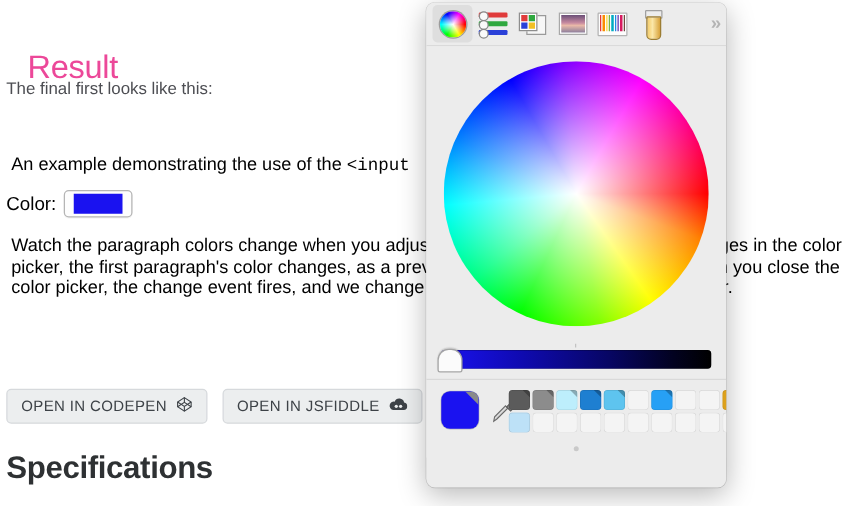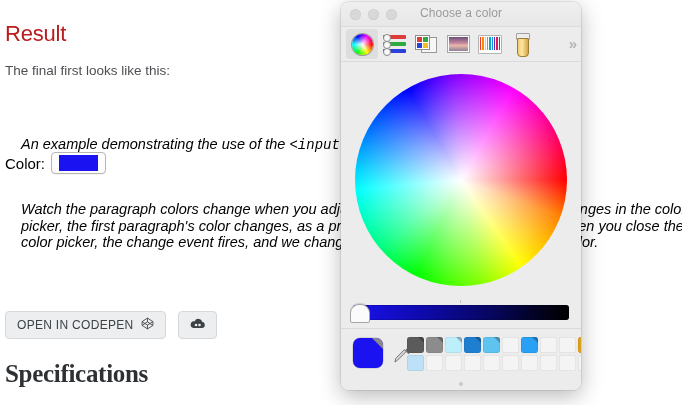--- a/index.html
+++ b/index.html
@@ -21,25 +21,25 @@
     left: 0; top: 0;
     width: 682px; height: 405px;
     padding: 0;
     box-sizing: border-box;
   }
 
   .page-title {
     position: absolute;
     left: 5px;
     top: 22px;
-    font-size: 22px;
+    font-size: 26px;
     font-weight: 400;
-    color: #b91c1c;
+    color: #ec4899;
     letter-spacing: -0.2px;
-    margin: 0;
+    margin: 17px;
     line-height: 1.1;
   }
 
   .intro-line {
     position: absolute;
     left: 5px;
     top: 63px;
     font-size: 13.5px;
     color: #4d4e53;
     margin: 0;
@@ -52,27 +52,26 @@
     top: 100px;
     width: 682px;
     height: 190px;
     background: #ffffff;
     overflow: hidden;
   }
 
   .demo-p {
     position: absolute;
     left: 5px;
-    margin: 16px;
+    margin: 4px;
     font-size: 14.5px;
     color: #000000;
     line-height: 16.5px;
     font-family: "Liberation Sans", sans-serif;
     white-space: nowrap;
-    font-style: italic;
   }
   .demo-p code,
   .demo-p .mono {
     font-family: "Liberation Mono", monospace;
     font-size: 14px;
   }
 
   .demo-p1 { top: 20px; }
   .demo-p2 { top: 85px; width: 690px; white-space: normal; }
 
@@ -130,21 +129,20 @@
 
   .spec-title {
     position: absolute;
     left: 5px;
     top: 360px;
     font-size: 25px;
     font-weight: 700;
     color: #2e3133;
     margin: 0;
     letter-spacing: -0.3px;
-    font-family: Liberation Serif, serif;
   }
 
   
   .picker {
     position: absolute;
     left: 341px;
     top: 2px;
     width: 240px;
     height: 388px;
     background: #ececec;
@@ -464,43 +462,36 @@
         <svg width="13" height="13" viewBox="0 0 24 24" fill="none" stroke="#3d4247" stroke-width="1.6">
           <polygon points="12,2 22,8.5 22,15.5 12,22 2,15.5 2,8.5"></polygon>
           <polyline points="2,8.5 12,15 22,8.5"></polyline>
           <polyline points="2,15.5 12,9 22,15.5"></polyline>
           <line x1="12" y1="2" x2="12" y2="9"></line>
           <line x1="12" y1="15" x2="12" y2="22"></line>
         </svg>
       </span>
     </button>
     <button class="sample-btn">
+      <span>OPEN IN JSFIDDLE</span>
       <span>
         <svg width="15" height="11" viewBox="0 0 30 20" fill="#3d4247">
           <path d="M7 19h17a6 6 0 0 0 .6-11.9A8 8 0 0 0 9.4 5.6 5.5 5.5 0 0 0 7 19z"></path>
           <circle cx="12" cy="13" r="2.6" fill="#eceeef"></circle>
           <circle cx="19" cy="13" r="2.6" fill="#eceeef"></circle>
         </svg>
       </span>
     </button>
   </div>
 
   <h2 class="spec-title">Specifications</h2>
 </div>
 
 <div class="picker">
 
-  <div class="picker-titlebar">
-    <div class="traffic">
-      <span></span>
-      <span></span>
-      <span></span>
-    </div>
-    <div class="picker-title">Choose a color</div>
-  </div>
 
   <div class="picker-toolbar">
     <div class="tb-item active">
       <span class="ico-wheel"></span>
     </div>
     <div class="tb-item">
       <span class="ico-sliders">
         <i style="background:#e03b3b"></i>
         <i style="background:#2fa83f"></i>
         <i style="background:#2a40d8"></i>

